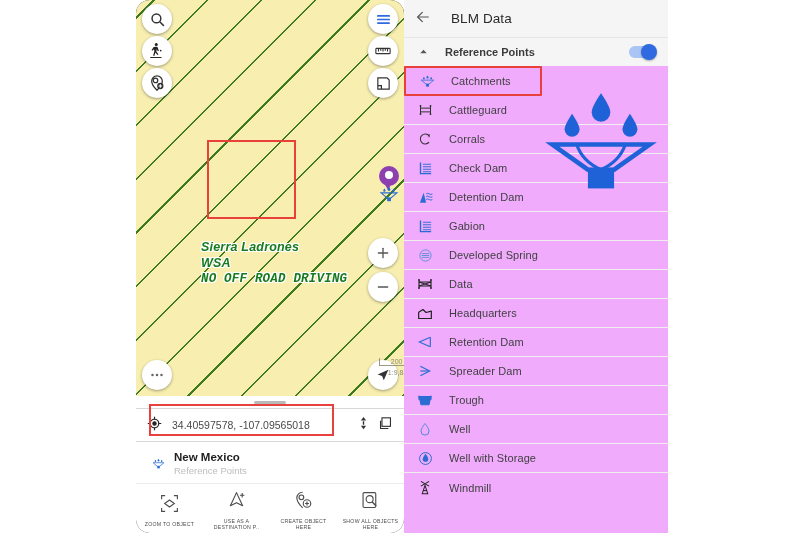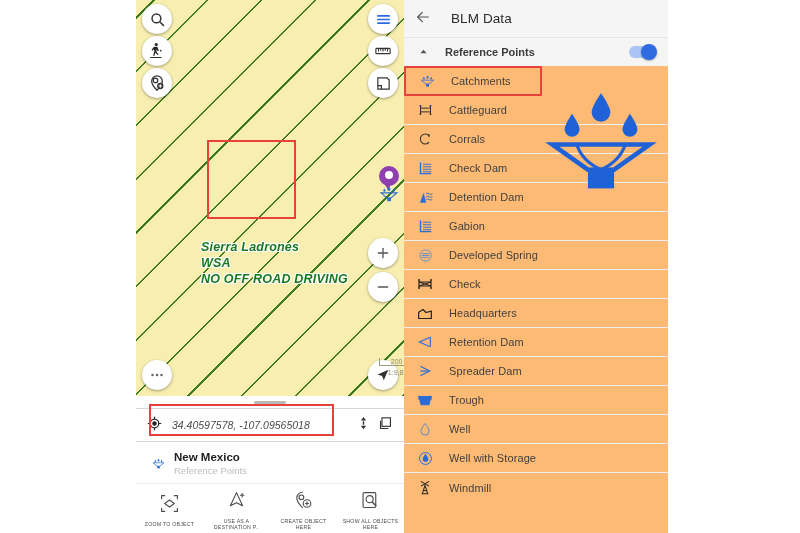--- a/index.html
+++ b/index.html
@@ -7,21 +7,21 @@
     width: 800px; height: 533px;
     background: #ffffff;
     font-family: "Liberation Sans", sans-serif;
     overflow: hidden;
   }
   .page { position: relative; width: 800px; height: 533px; background:#fff; }
 
   
   .map-panel {
     position: absolute; left: 136px; top: 0; width: 268px; height: 533px;
-    background: #000000; overflow: hidden;
+    background: #000000; overflow: hidden; border-radius: 14px;
   }
   .map-canvas {
     position: absolute; left: 0; top: 0; width: 268px; height: 396px;
     background-color: #f7eeb0;
     background-image: repeating-linear-gradient(
        -45deg,
        #3e7a1e 0px, #3e7a1e 1.6px,
        rgba(0,0,0,0) 1.6px, rgba(0,0,0,0) 38px);
     overflow: hidden;
   }
@@ -79,21 +79,20 @@
     background: #ffffff;
   }
   .sheet-grab {
     width: 32px; height: 3px; border-radius: 2px; background: #b9b9b9;
     margin: 5px auto 0 auto;
   }
   .coord-row {
     display:flex; align-items:center; height: 34px; margin-top: 4px;
     border-top: 1px solid #d8d8d8; border-bottom: 1px solid #d8d8d8;
     padding: 0 10px;
-    font-style: italic;
   }
   .coord-text {
     flex: 1; font-size: 10.5px; color: #4a4a4a; padding-left: 9px;
     white-space: nowrap; overflow: hidden;
   }
   .obj-row { display:flex; align-items:center; padding: 8px 14px 0 16px; }
   .obj-txt { padding-left: 9px; }
   .obj-title { font-size: 11.5px; font-weight: bold; color: #1e1e1e; line-height: 14px; }
   .obj-sub { font-size: 9.5px; color: #bdbdbd; line-height: 13px; }
 
@@ -106,21 +105,21 @@
     justify-content:center; gap: 3px; padding-top: 3px;
   }
   .action-lbl {
     font-size: 5.2px; color: #4d4d4d; text-align:center; line-height: 6.4px;
     letter-spacing: .25px; text-transform: uppercase; max-width: 56px;
   }
 
   
   .blm-panel {
     position:absolute; left: 404px; top: 0; width: 264px; height: 533px;
-    background: #fdba74; overflow: hidden;
+    background: #f0abfc; overflow: hidden;
   }
   .blm-header {
     height: 37px; background: #f5f5f5; display:flex; align-items:center;
     padding-left: 11px;
   }
   .blm-title { font-size: 13.5px; color: #2b2b2b; padding-left: 20px; letter-spacing:.1px; }
   .blm-divider { height: 1px; background: #e6e6e6; }
   .group-row {
     height: 28px; background: #f5f5f5; display:flex; align-items:center;
     padding: 0 12px 0 14px;
@@ -237,21 +236,21 @@
       <div class="map-btn" style="right:6px; top:360px;">
         <span>
           <svg width="16" height="16" viewBox="0 0 24 24" fill="#333">
             <path d="M20 4 L4 11.2 L10.6 13.4 L13.2 20 Z"></path>
           </svg>
         </span>
       </div>
 
       <div class="map-label" style="left:65px; top:240px;">Sierra Ladrones</div>
       <div class="map-label" style="left:65px; top:256px;">WSA</div>
-      <div class="map-label" style="left:65px; top:272px;">NO OFF ROAD DRIVING</div>
+      <div class="map-label" style="left:65px; top:272px;font-family:Liberation Mono, monospace;">NO OFF ROAD DRIVING</div>
 
       <div class="map-pin">
         <div class="pin-body">
             <div class="pin-hole"></div>
           </div>
         <svg width="22" height="16" viewBox="0 0 24 20" style="position:absolute;left:-1px;top:20px">
           <path d="M12 1 C12 1 10.2 3.3 10.2 4.4 a1.8 1.8 0 0 0 3.6 0 C13.8 3.3 12 1 12 1z" fill="#2b6cd4"></path>
           <path d="M6.2 3 C6.2 3 4.8 4.9 4.8 5.8 a1.45 1.45 0 0 0 2.9 0 C7.7 4.9 6.2 3 6.2 3z" fill="#2b6cd4"></path>
           <path d="M17.8 3 C17.8 3 16.4 4.9 16.4 5.8 a1.45 1.45 0 0 0 2.9 0 C19.3 4.9 17.8 3 17.8 3z" fill="#2b6cd4"></path>
           <path d="M2 8.6 h20 L14.4 15 h-4.8 Z" fill="none" stroke="#2b6cd4" stroke-width="1.3"></path>
@@ -460,21 +459,21 @@
 
     <div class="item">
       <span class="item-ic">
         <svg width="16" height="14" viewBox="0 0 24 20" fill="none" stroke="#222" stroke-width="1.7">
           <path d="M3 3v14 M21 3v14"></path>
           <path d="M1.5 4h3 M19.5 4h3 M1.5 16h3 M19.5 16h3"></path>
           <path d="M3 7h18 M3 13h18"></path>
           <path d="M3 7l18 6 M21 7L3 13"></path>
         </svg>
       </span>
-      <span class="item-lbl">Check</span>
+      <span class="item-lbl">Data</span>
     </div>
 
     <div class="item">
       <span class="item-ic">
         <svg width="16" height="13" viewBox="0 0 24 18" fill="none" stroke="#222" stroke-width="1.8" stroke-linejoin="round">
           <path d="M2.5 16.5V7 L9 3 L13.5 7.5 L21.5 5.5 V16.5 Z"></path>
         </svg>
       </span>
       <span class="item-lbl">Headquarters</span>
     </div>

